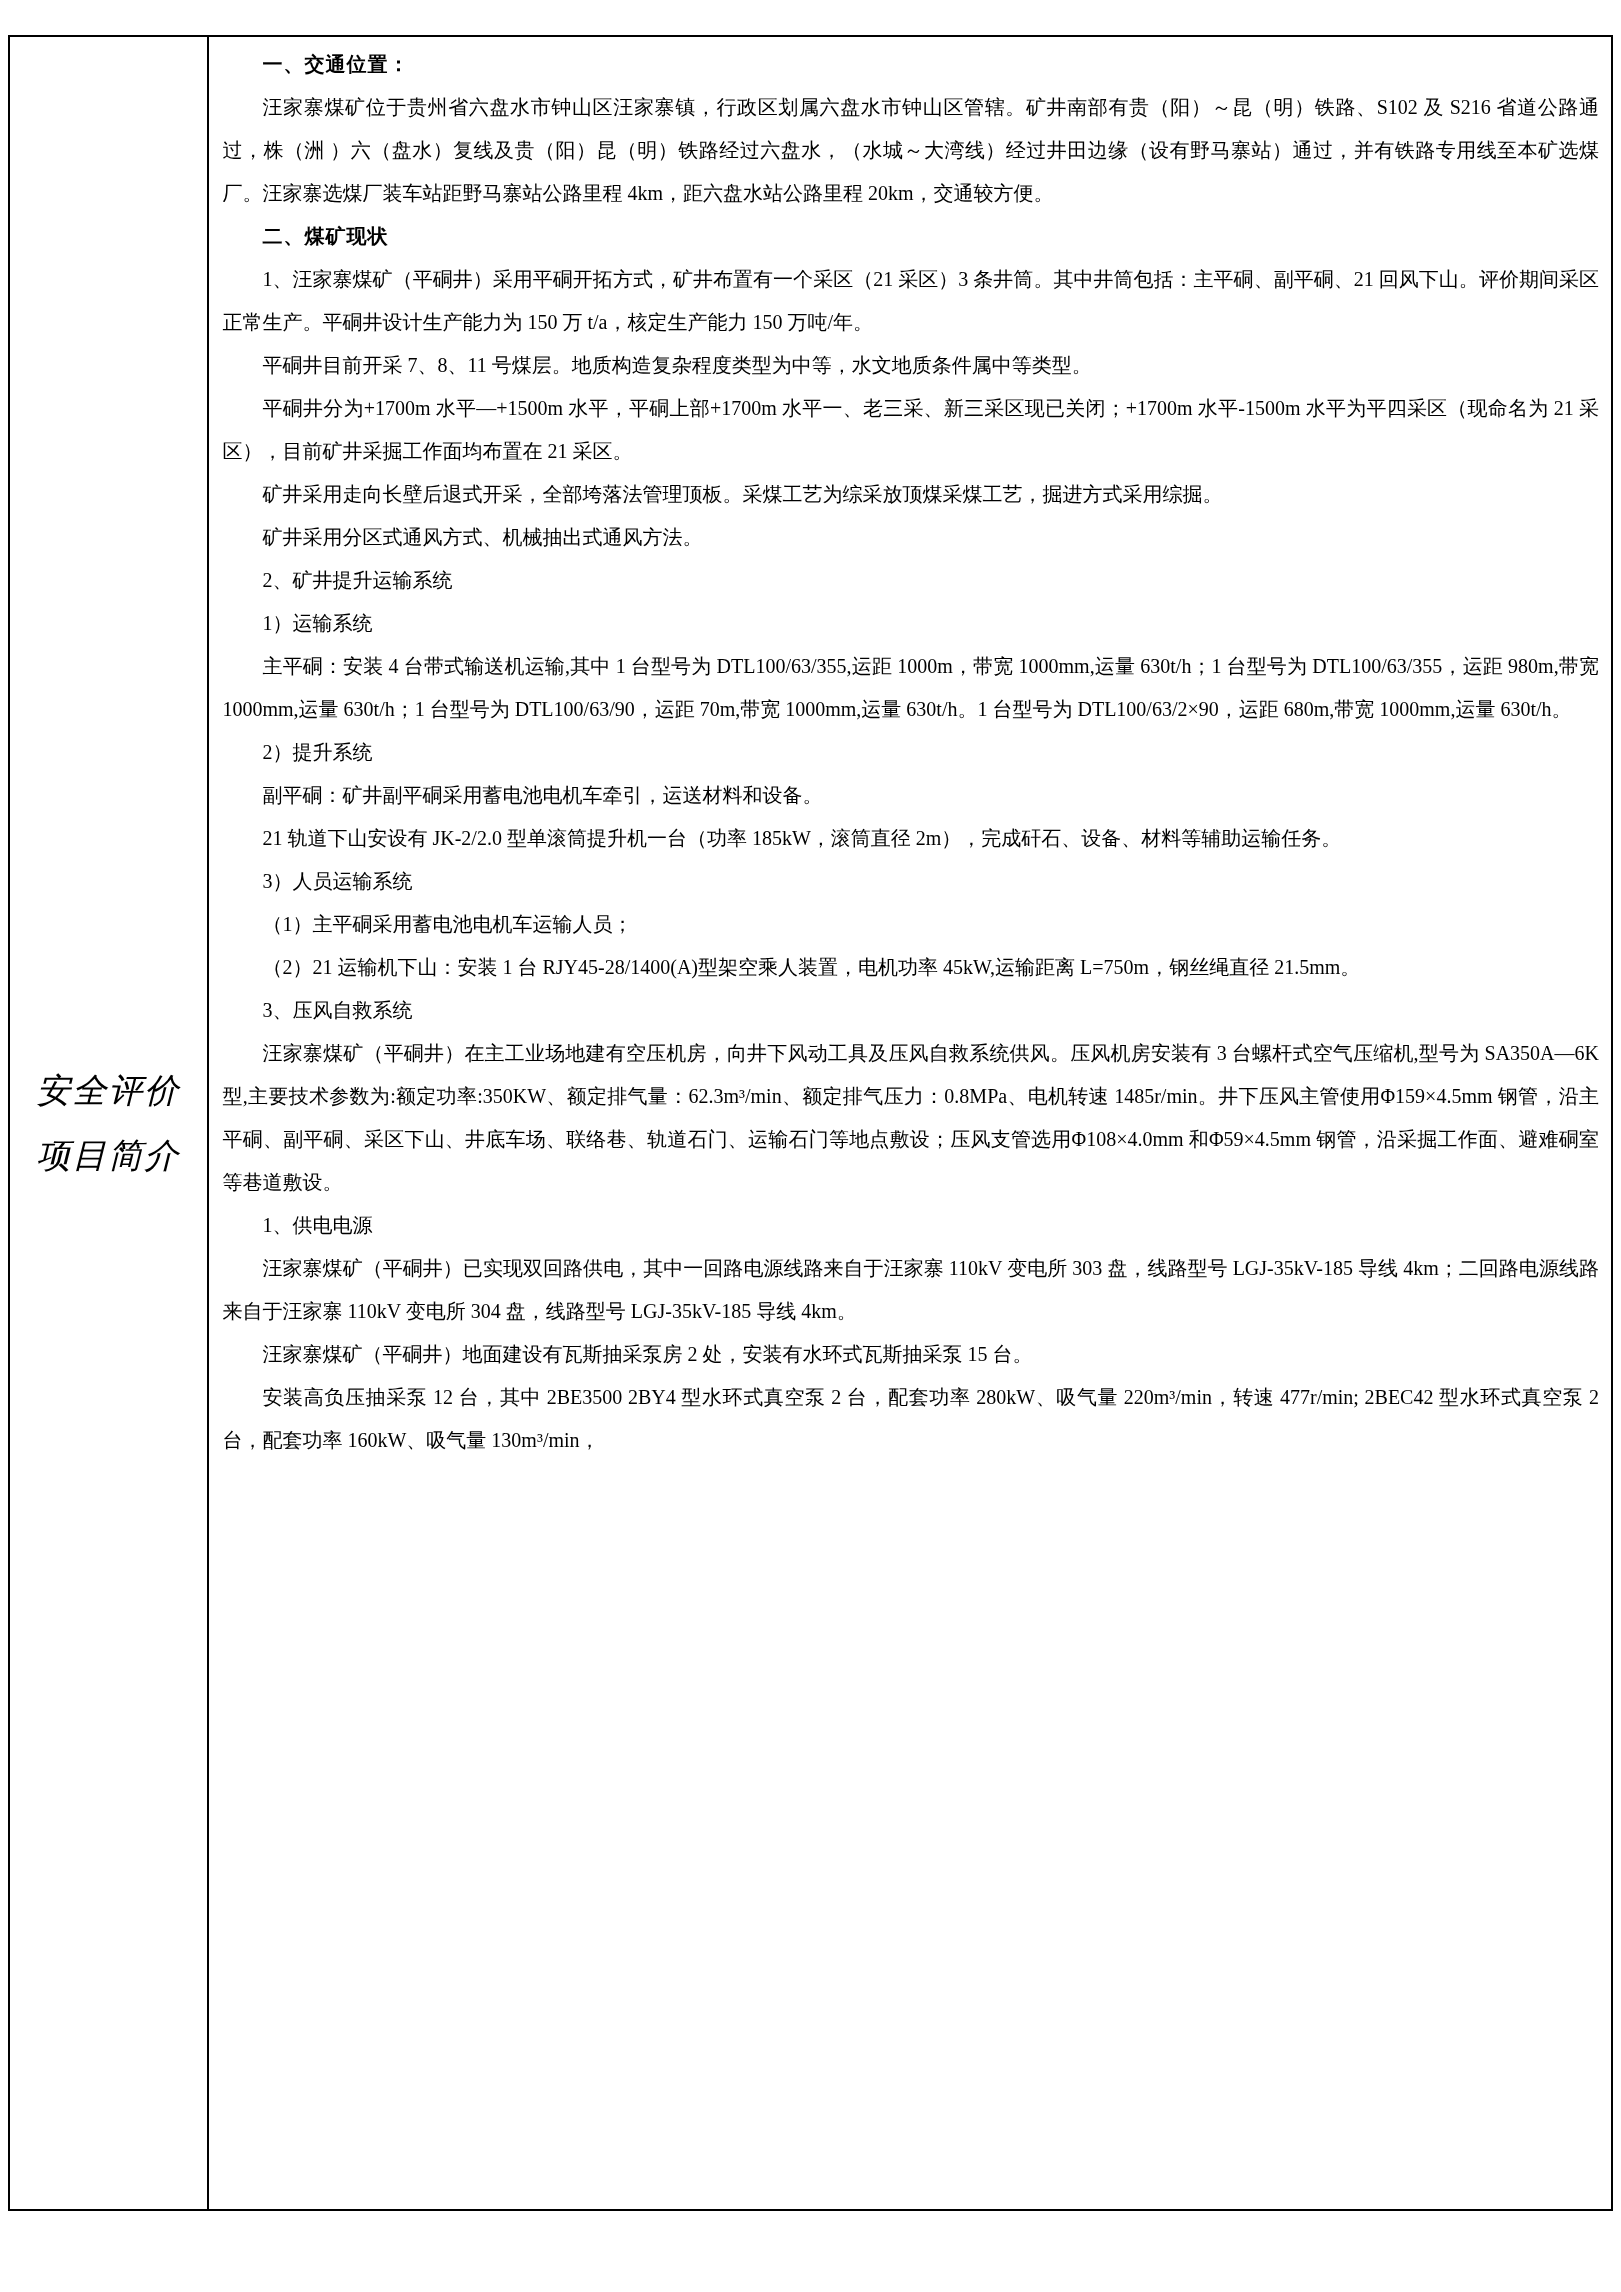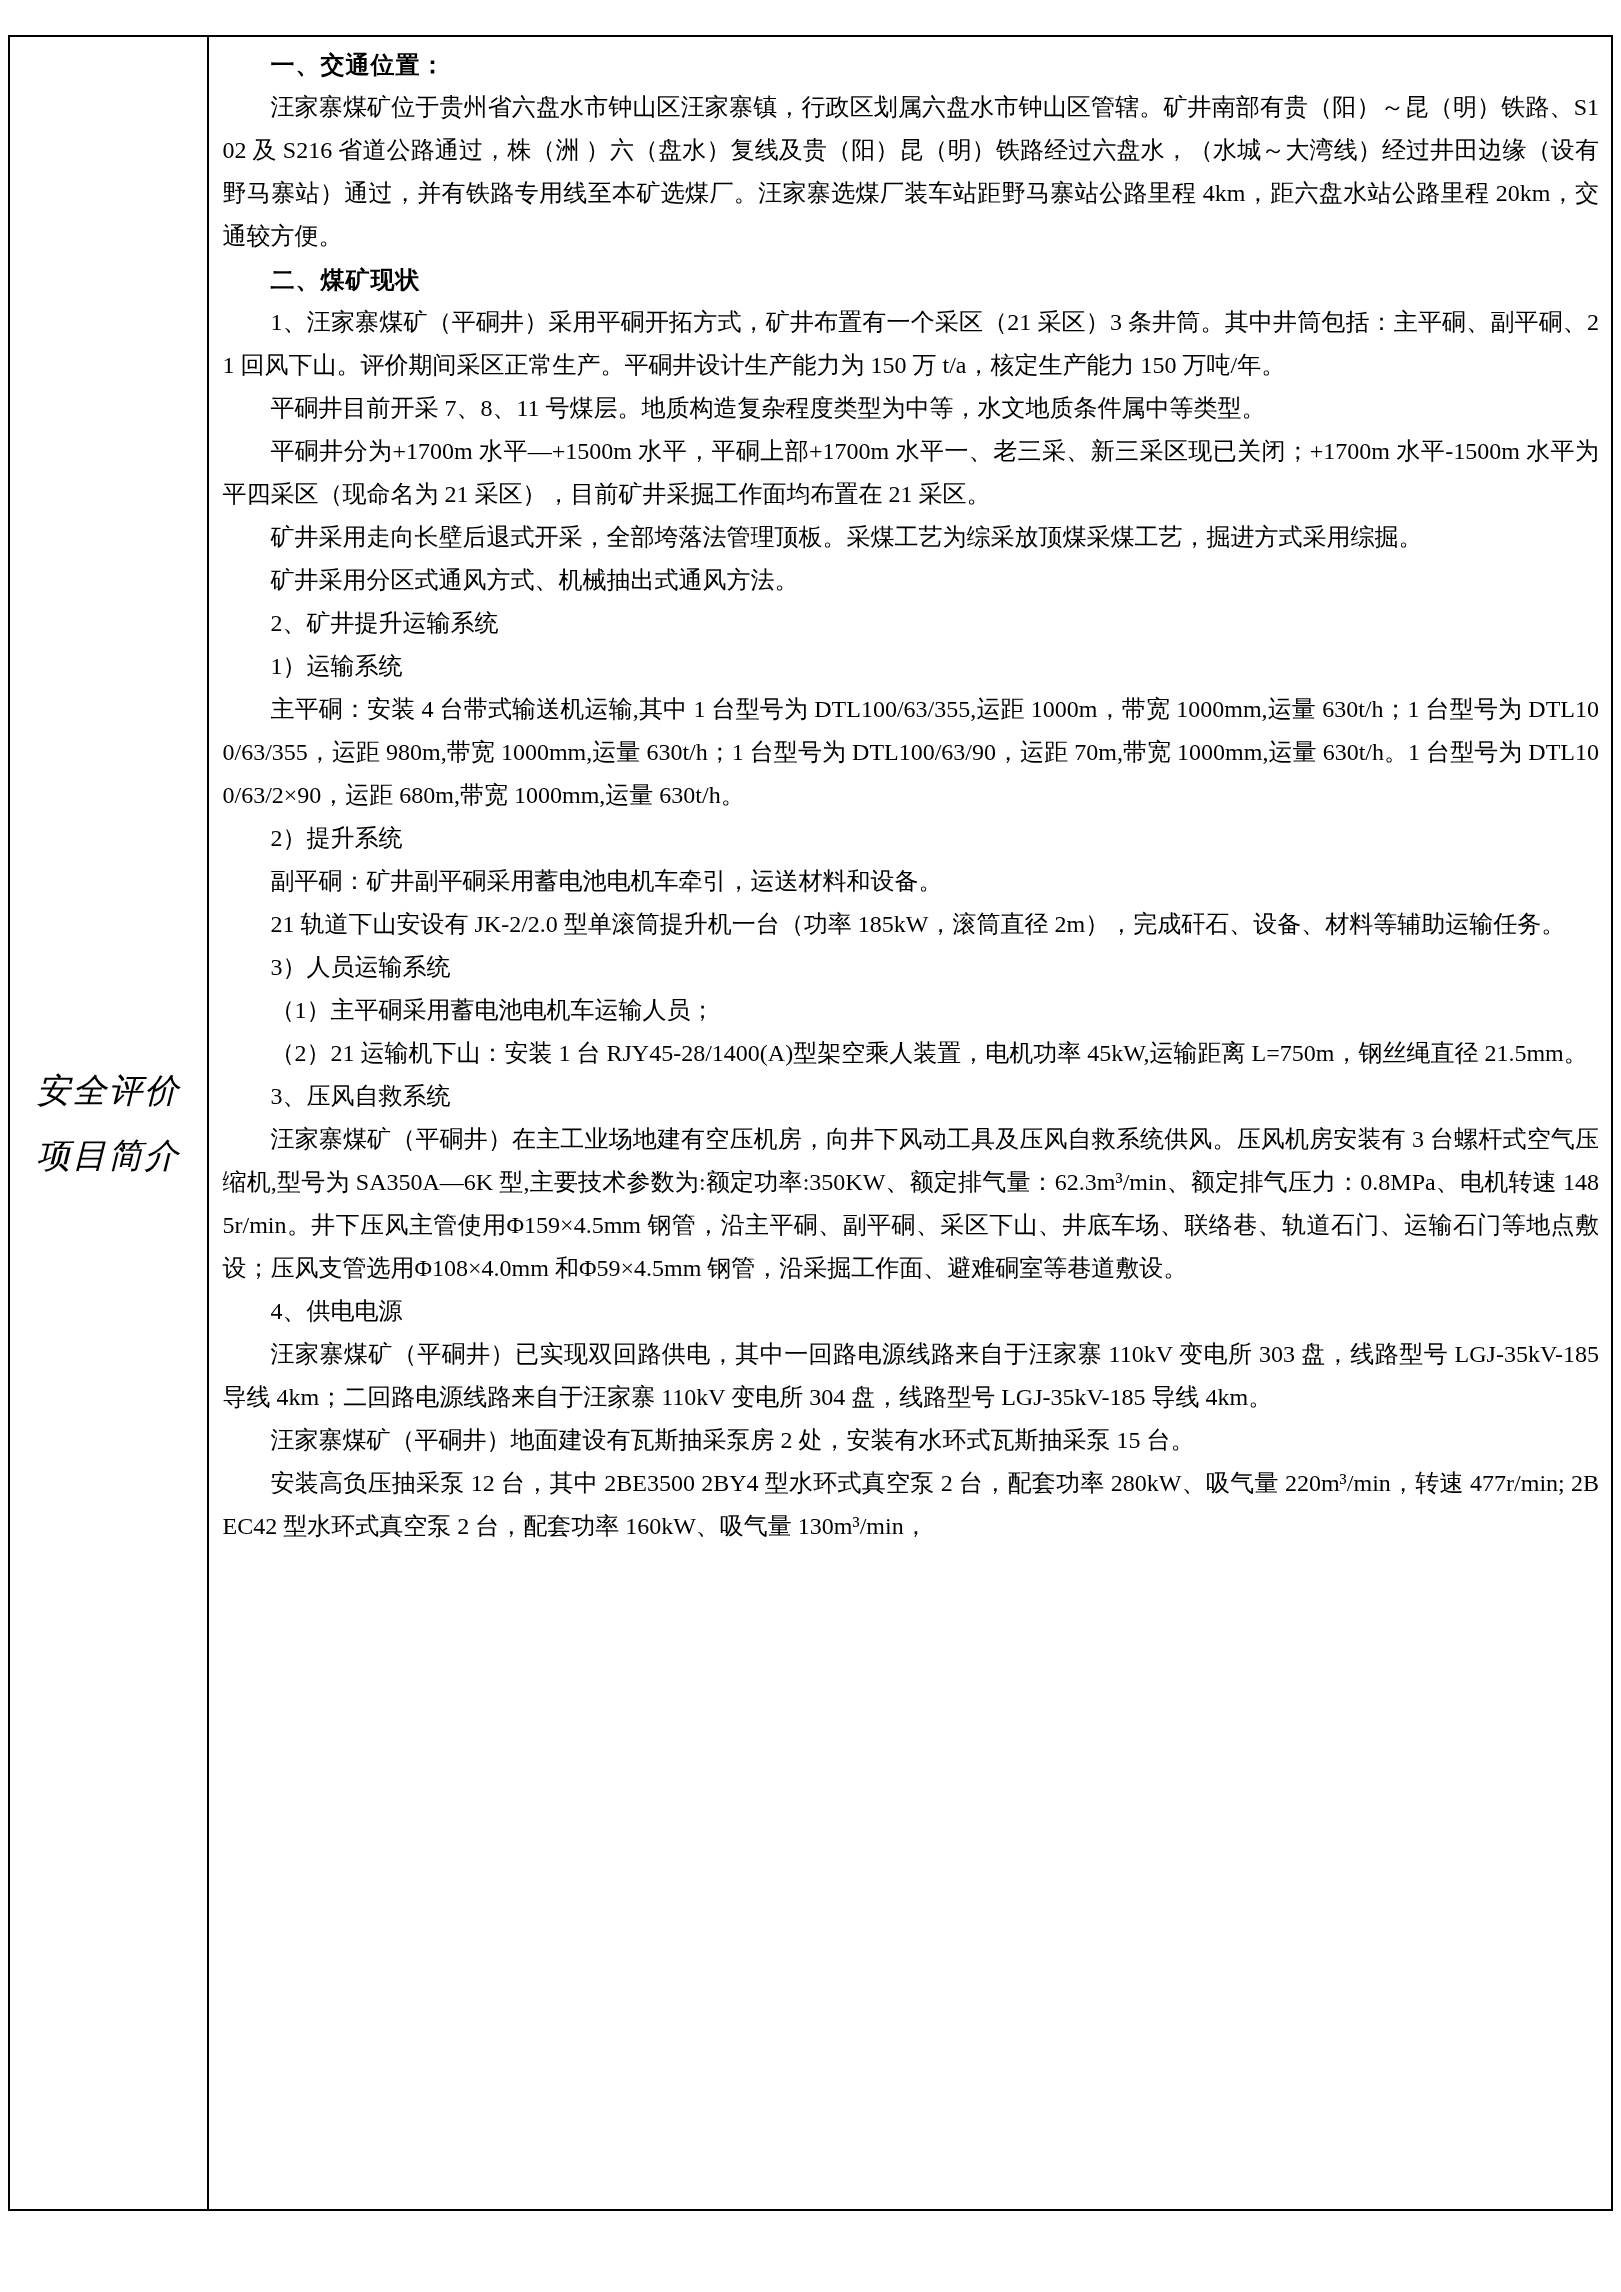--- a/index.html
+++ b/index.html
@@ -43,21 +43,21 @@
     white-space: nowrap;
   }
   .content-cell {
     flex: 1;
     box-sizing: border-box;
     padding: 5.9px 11.8px 0 13.7px;
     overflow: hidden;
   }
   .para {
     margin: 0;
-    font-size: 24px;
+    font-size: 20px;
     line-height: 43px;
     text-align: justify;
     text-indent: 2em;
     word-break: break-all;
   }
   .para.heading {
     font-family: "Liberation Sans", "DejaVu Sans", sans-serif;
     font-weight: bold;
     letter-spacing: 1px;
   }
@@ -86,19 +86,19 @@
       <p class="para"><span>1）运输系统</span></p>
       <p class="para"><span>主平硐：安装 4 台带式输送机运输,其中 1 台型号为 DTL100/63/355,运距 1000m，带宽 1000mm,运量 630t/h；1 台型号为 DTL100/63/355，运距 980m,带宽 1000mm,运量 630t/h；1 台型号为 DTL100/63/90，运距 70m,带宽 1000mm,运量 630t/h。1 台型号为 DTL100/63/2×90，运距 680m,带宽 1000mm,运量 630t/h。</span></p>
       <p class="para"><span>2）提升系统</span></p>
       <p class="para"><span>副平硐：矿井副平硐采用蓄电池电机车牵引，运送材料和设备。</span></p>
       <p class="para"><span>21 轨道下山安设有 JK-2/2.0 型单滚筒提升机一台（功率 185kW，滚筒直径 2m），完成矸石、设备、材料等辅助运输任务。</span></p>
       <p class="para"><span>3）人员运输系统</span></p>
       <p class="para"><span>（1）主平硐采用蓄电池电机车运输人员；</span></p>
       <p class="para"><span>（2）21 运输机下山：安装 1 台 RJY45-28/1400(A)型架空乘人装置，电机功率 45kW,运输距离 L=750m，钢丝绳直径 21.5mm。</span></p>
       <p class="para"><span>3、压风自救系统</span></p>
       <p class="para"><span>汪家寨煤矿（平硐井）在主工业场地建有空压机房，向井下风动工具及压风自救系统供风。压风机房安装有 3 台螺杆式空气压缩机,型号为 SA350A—6K 型,主要技术参数为:额定功率:350KW、额定排气量：62.3m³/min、额定排气压力：0.8MPa、电机转速 1485r/min。井下压风主管使用Φ159×4.5mm 钢管，沿主平硐、副平硐、采区下山、井底车场、联络巷、轨道石门、运输石门等地点敷设；压风支管选用Φ108×4.0mm 和Φ59×4.5mm 钢管，沿采掘工作面、避难硐室等巷道敷设。</span></p>
-      <p class="para"><span>4、供电电源</span></p>
+      <p class="para"><span>1、供电电源</span></p>
       <p class="para"><span>汪家寨煤矿（平硐井）已实现双回路供电，其中一回路电源线路来自于汪家寨 110kV 变电所 303 盘，线路型号 LGJ-35kV-185 导线 4km；二回路电源线路来自于汪家寨 110kV 变电所 304 盘，线路型号 LGJ-35kV-185 导线 4km。</span></p>
       <p class="para"><span>汪家寨煤矿（平硐井）地面建设有瓦斯抽采泵房 2 处，安装有水环式瓦斯抽采泵 15 台。</span></p>
       <p class="para"><span>安装高负压抽采泵 12 台，其中 2BE3500 2BY4 型水环式真空泵 2 台，配套功率 280kW、吸气量 220m³/min，转速 477r/min; 2BEC42 型水环式真空泵 2 台，配套功率 160kW、吸气量 130m³/min，</span></p>
     </div>
 </div>
 
 
 </body></html>

